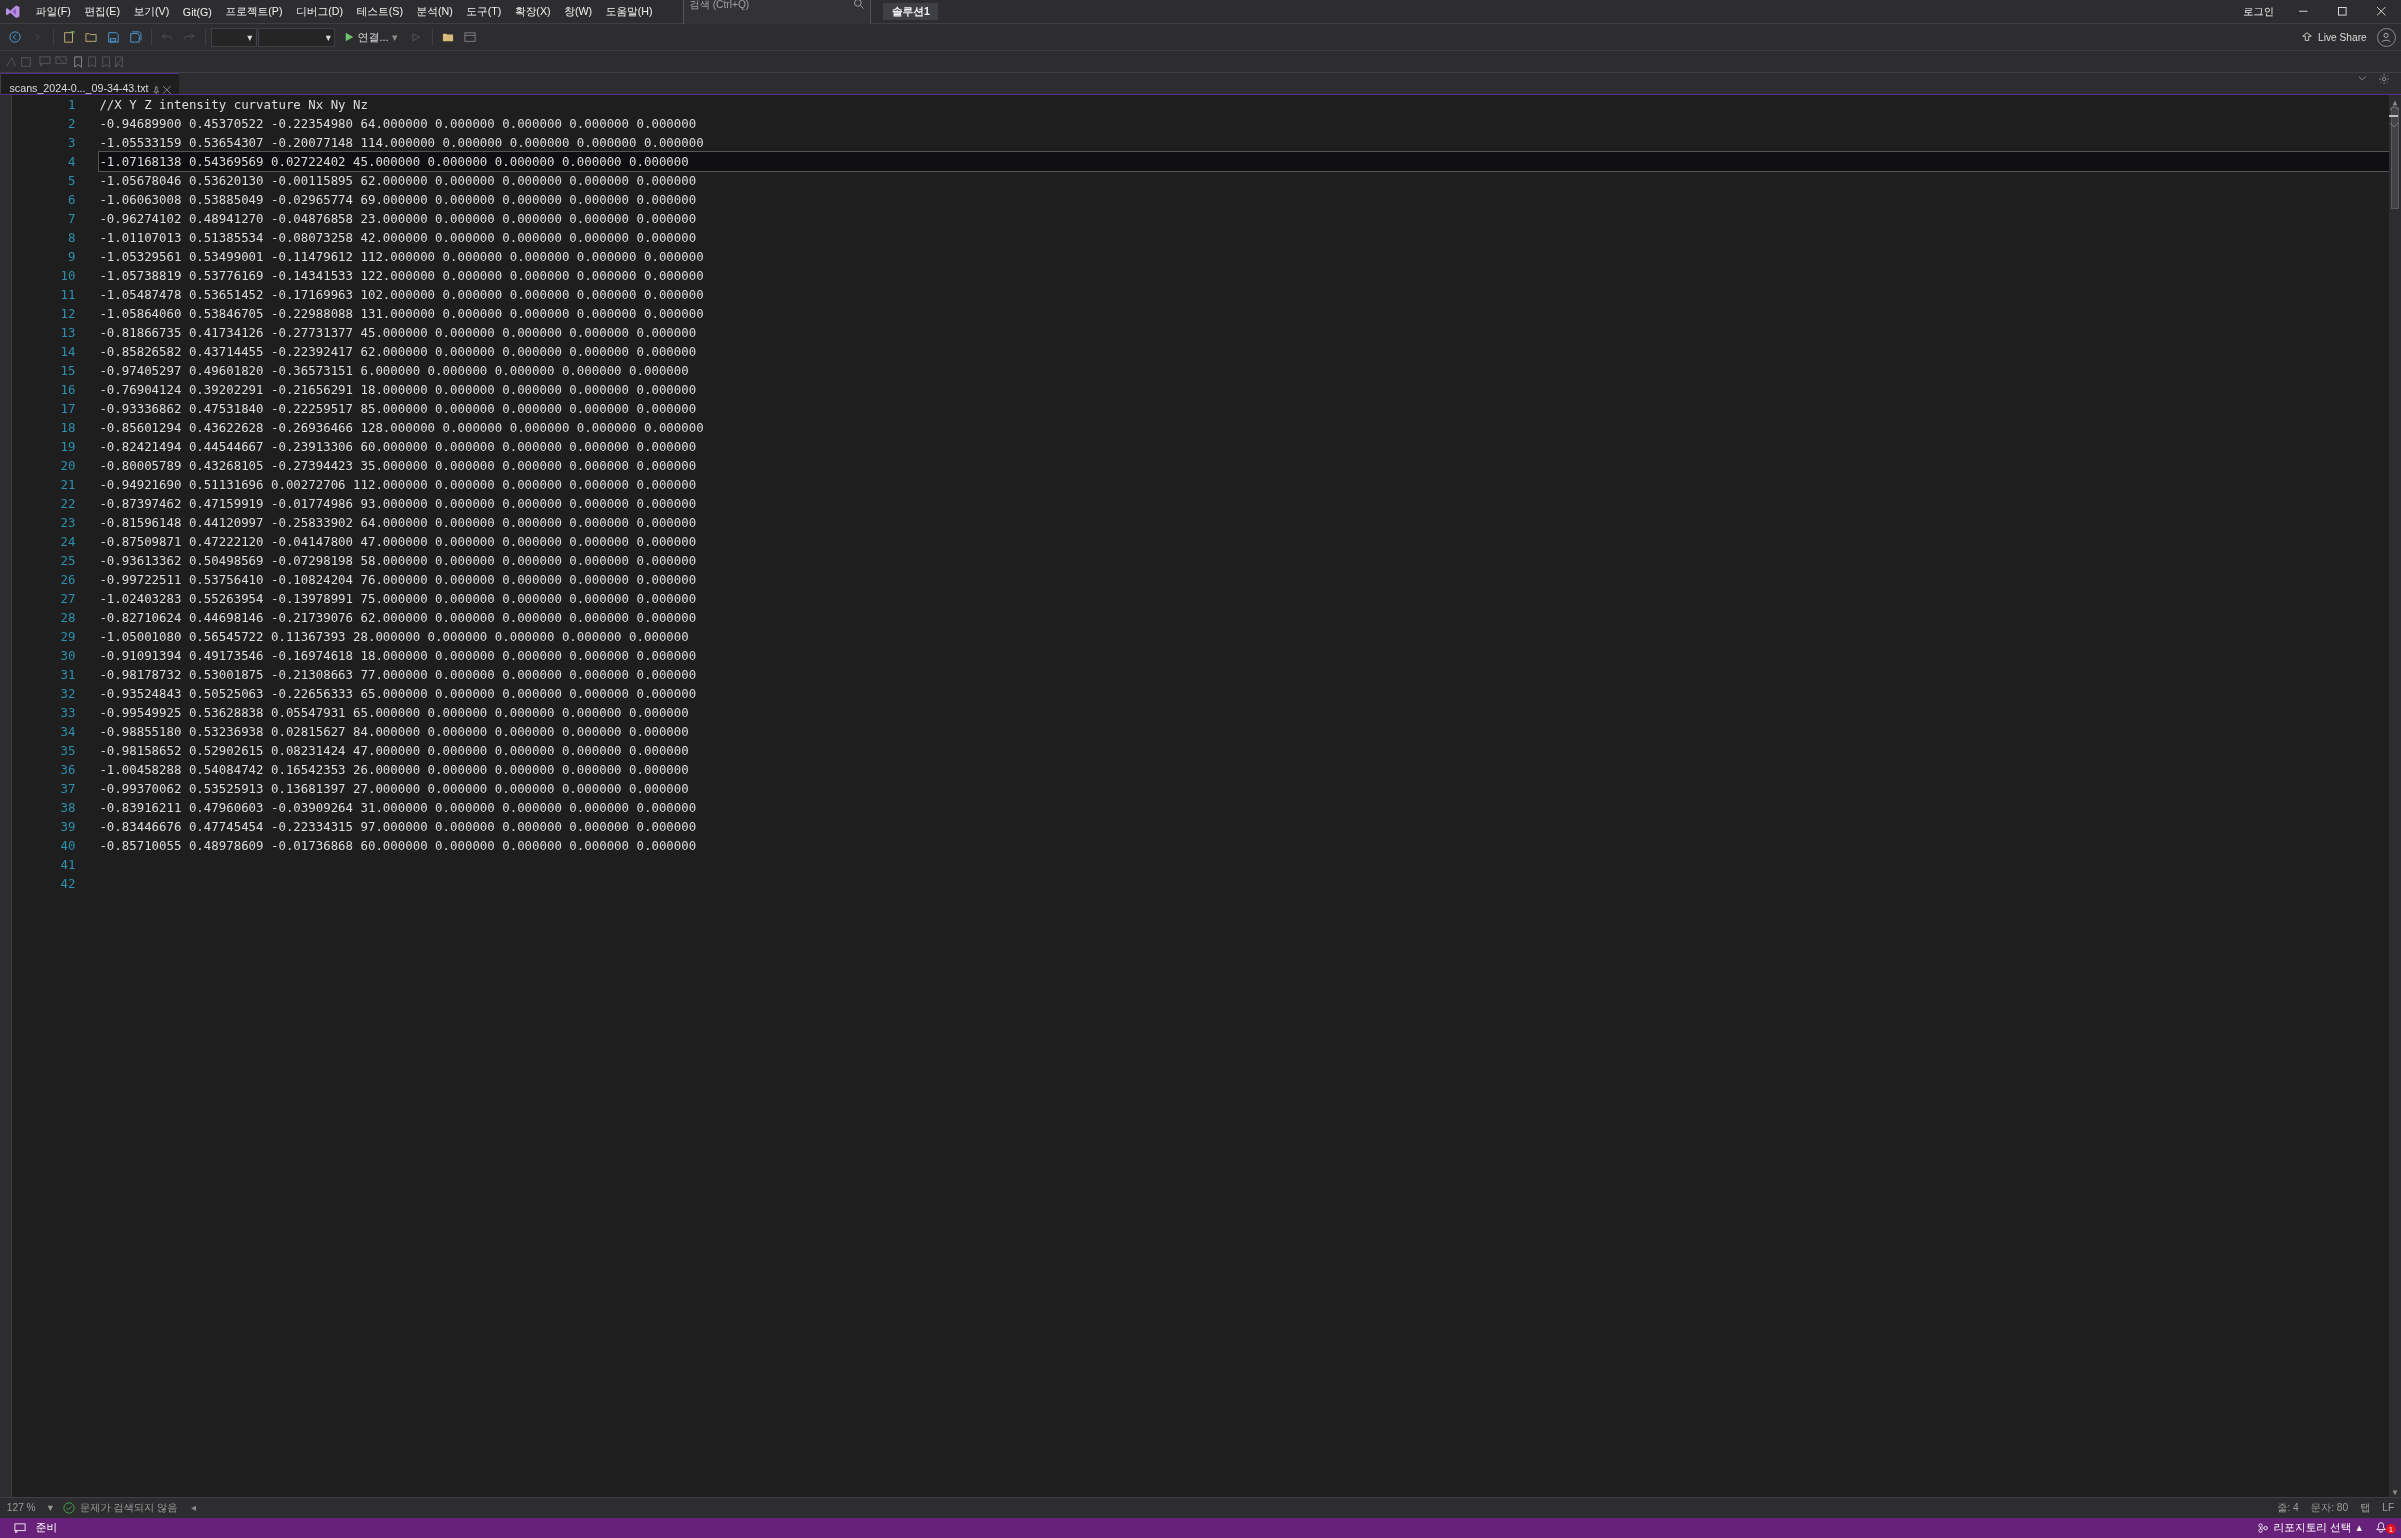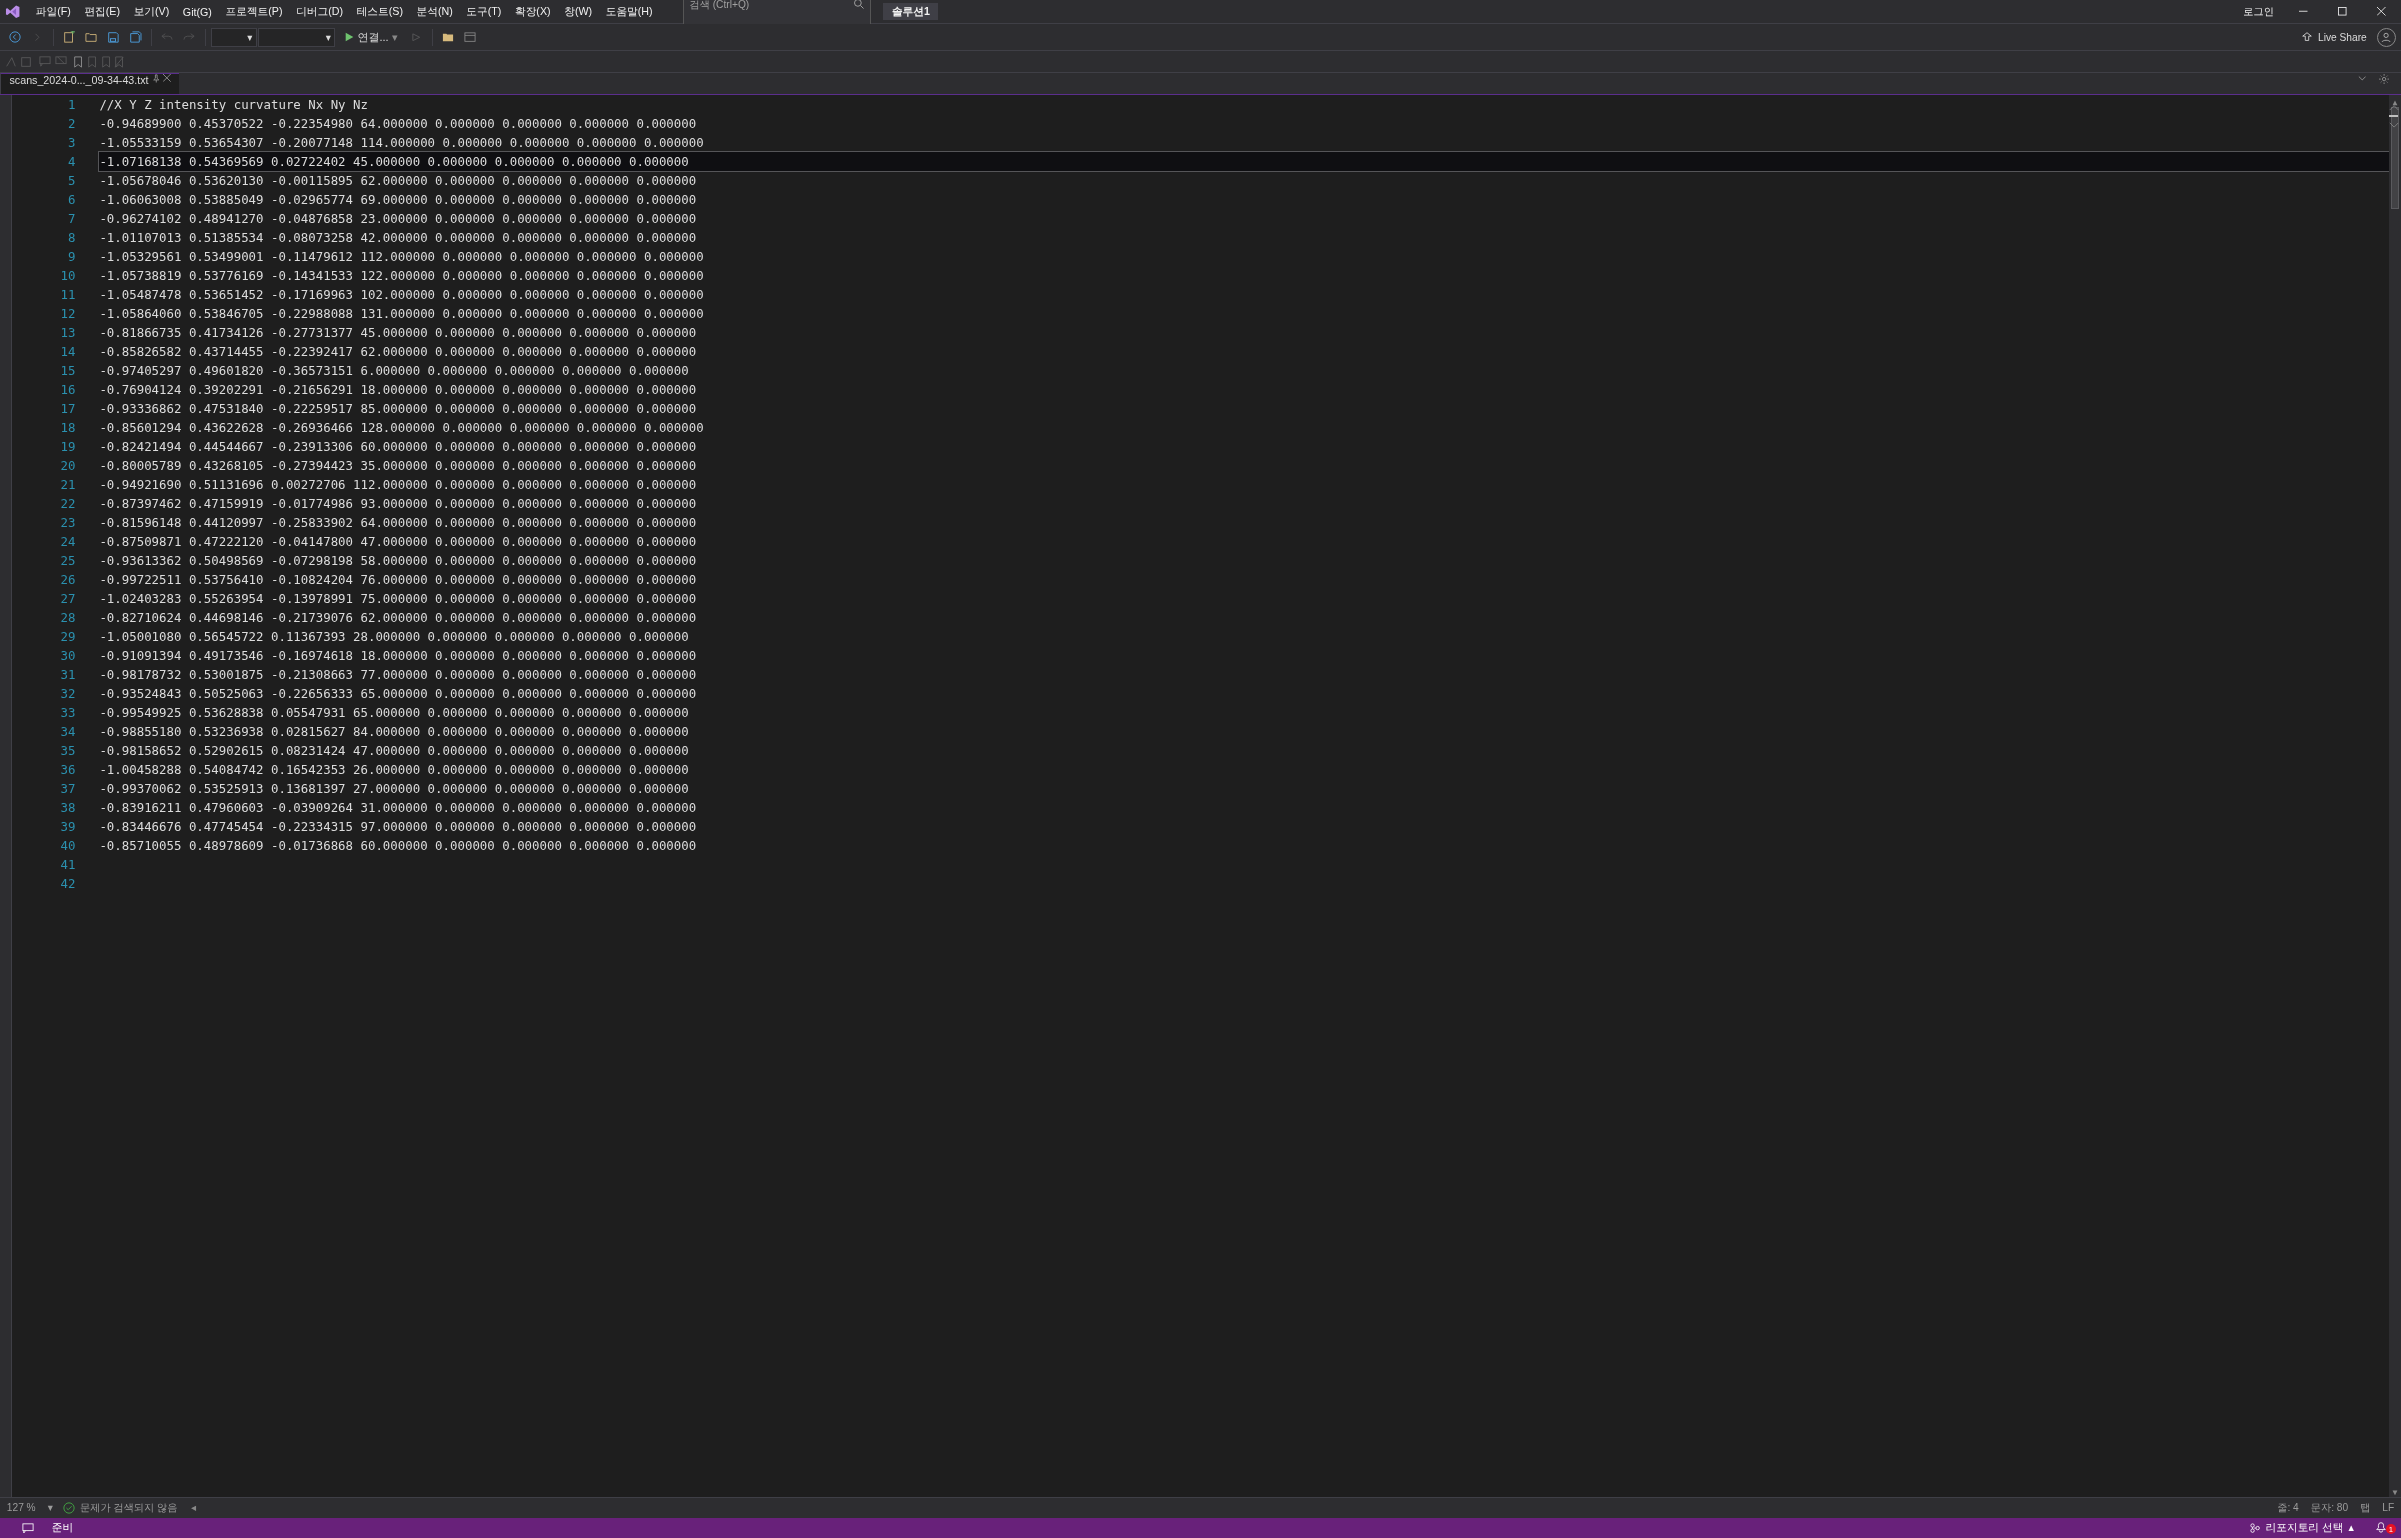--- a/index.html
+++ b/index.html
@@ -120,21 +120,21 @@
 }
 .sub-toolbar .tb-btn { opacity:0.6; }
 .tab-strip {
   background:#2d2d30;
   height:22px;
   display:flex; align-items:stretch;
   border-bottom:1.7px solid #5b2e8d;
 }
 .tab-strip .tab {
   padding:0 8.5px;
-  display:flex; align-items:flex-start; gap:3px;
+  display:flex; align-items:flex-end; gap:3px;
   background:#1e1e1e;
   border-top:0.9px solid #5b2e8d;
   border-left:0.9px solid #3f3f46;
   font-size:10.7px;
   color:#dcdcdc;
   cursor:pointer;
 }
 .tab-strip .tab.active { background:#1e1e1e; }
 .tab-strip .tab .pin { color:#808080; cursor:pointer; }
 .tab-strip .tab .close { color:#808080; cursor:pointer; }
@@ -212,21 +212,21 @@
 
 
 .statusbar {
   height:20.5px;
   background:#68217a;
   color:#fff;
   display:flex; align-items:center;
   padding:0 8.5px;
   font-size:10.7px;
 }
-.statusbar .stat-item { display:flex; align-items:center; gap:5.1px; padding:0 5.1px; cursor:pointer;margin-left:8px; }
+.statusbar .stat-item { display:flex; align-items:center; gap:5.1px; padding:0 5.1px; cursor:pointer; }
 .statusbar .right { margin-left:auto; display:flex; align-items:flex-start; gap:3.4px; }
 .statusbar .bell { position:relative; }
 .statusbar .bell .badge {
   position:absolute; right:-3.4px; bottom:-1.7px; background:#e81123;
   color:#fff; width:10.2px; height:10.2px; font-size:7.7px; border-radius:5.1px;
   display:flex; align-items:center; justify-content:center;
 }
 
 svg { display:block; }
 </style>

